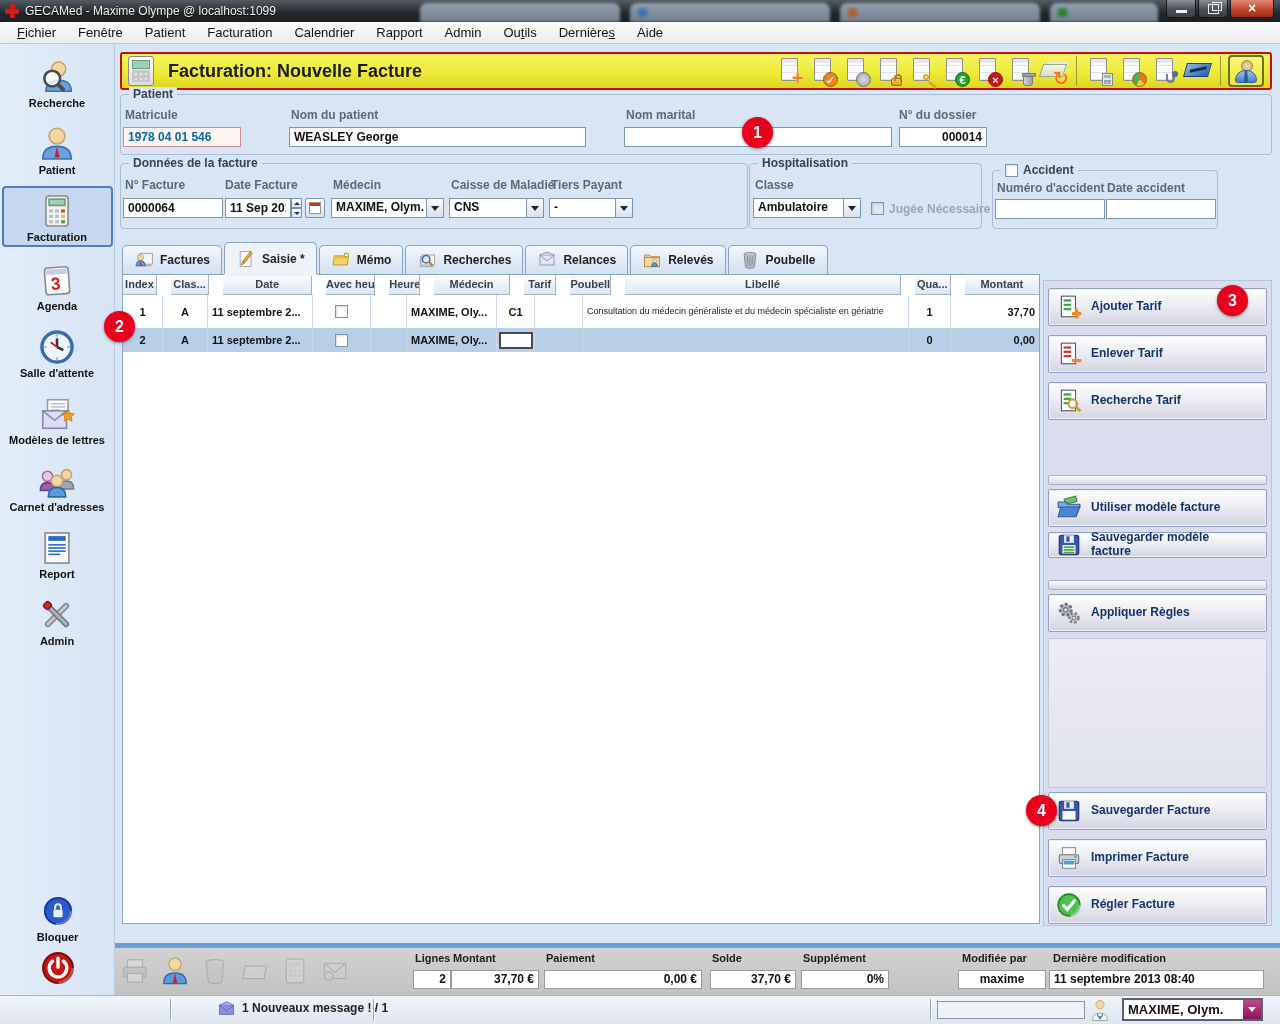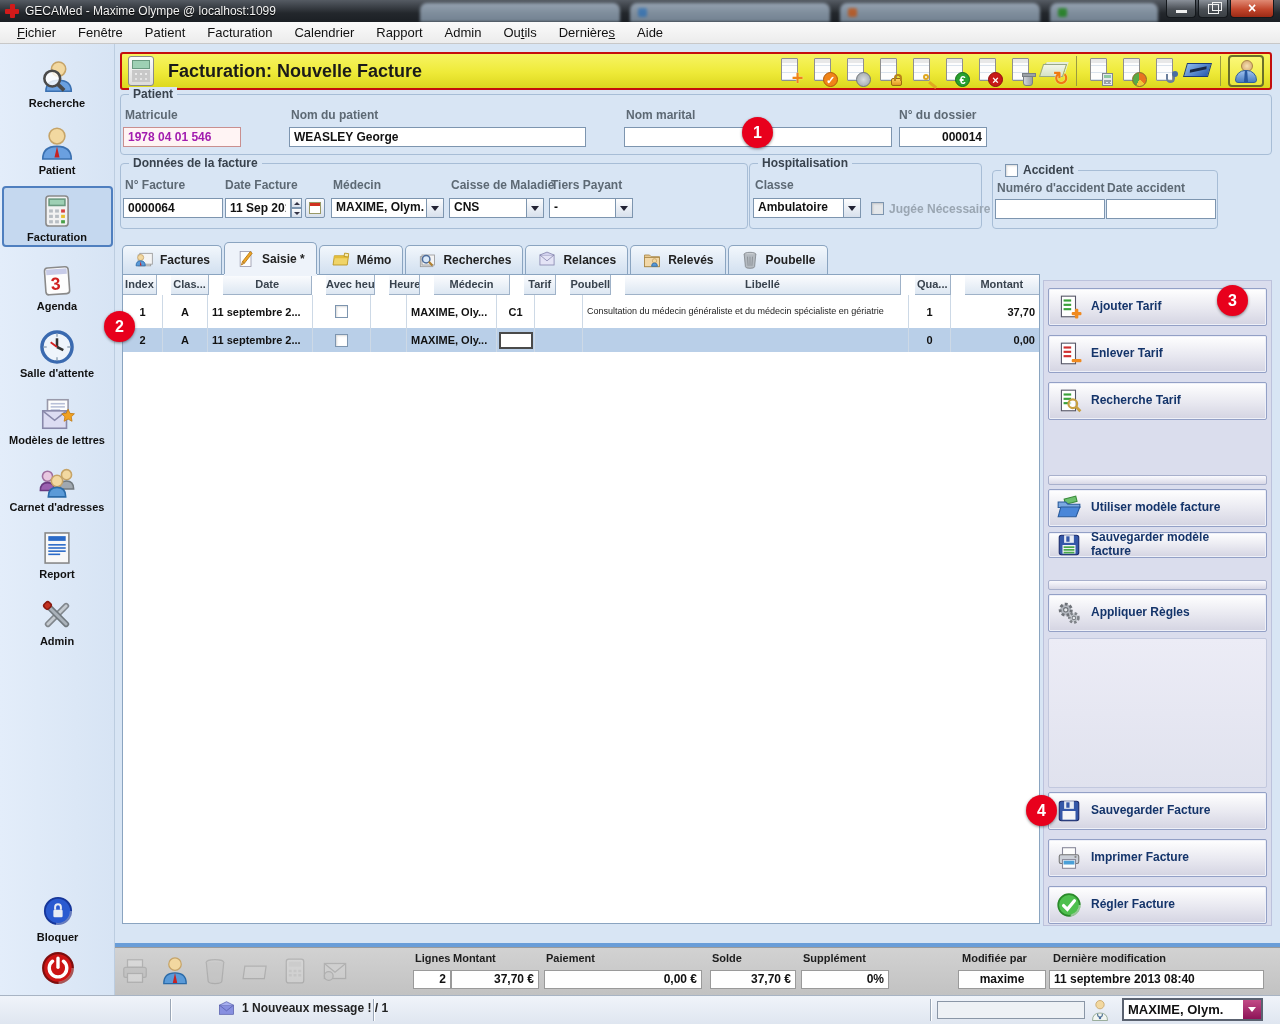--- a/index.html
+++ b/index.html
@@ -87,21 +87,21 @@
   .mini-person { position:absolute; left:50%; top:3px; transform:translateX(-50%); width:14px; height:11px; }
   .mini-person::before { content:""; position:absolute; left:2px; top:0; width:10px; height:10px; border-radius:50%; background:radial-gradient(#f6e0b4,#cfa366); border:1px solid #a8814a; }
   .mini-person-body { position:absolute; left:50%; bottom:2px; transform:translateX(-50%); width:22px; height:13px; border-radius:10px 10px 3px 3px; background:linear-gradient(#9ec2ee,#4a7cc0); border:1px solid #2f5e9e; }
   .mini-person-body::after { content:""; position:absolute; left:50%; top:0; transform:translateX(-50%); width:4px; height:11px; background:#2858a0; clip-path:polygon(20% 0,80% 0,100% 100%,0 100%); }
 
   
   .group { position:absolute; border:1px solid #a7bdd6; border-radius:4px; }
   .group-title { position:absolute; top:-8px; left:8px; background:#d8e5f4; padding:0 4px; font-size:12px; font-weight:bold; color:#39434e; white-space:nowrap; }
   .flabel { position:absolute; font-size:12px; font-weight:bold; color:#5d6974; white-space:nowrap; }
   .field { position:absolute; height:20px; border:1px solid #7d95af; background:#fff; font:bold 12px "Liberation Sans",sans-serif; color:#111; padding:0 4px; }
-  .field.red { color:#a21caf; background:#fff4f4; border-color:#c98f8f; }
+  .field.red { color:#0369a1; background:#fff4f4; border-color:#c98f8f; }
   .field.right { text-align:right; }
   .selectbox { position:absolute; height:20px; display:flex; }
   .select-text { flex:1; border:1px solid #7d95af; border-right:none; background:#fff; font-size:12px; font-weight:bold; color:#111; padding:1px 4px 0; overflow:hidden; white-space:nowrap; }
   .select-arrow { width:18px; border:1px solid #7d95af; background:linear-gradient(#fdfdfe,#d7e0ec); display:flex; align-items:center; justify-content:center; cursor:pointer; }
   .tri-down { width:0; height:0; border-left:4px solid transparent; border-right:4px solid transparent; border-top:5px solid #223; }
   .checkbox { position:absolute; width:13px; height:13px; background:#fff; border:1px solid #7d95af; box-shadow:inset 1px 1px 2px rgba(0,0,0,.15); }
   .checkbox.disabled { background:#e4e7ea; }
   .spin { position:absolute; width:11px; height:20px; display:flex; flex-direction:column; }
   .spin span { flex:1; border:1px solid #7d95af; background:linear-gradient(#fdfdfe,#d7e0ec); position:relative; }
   .spin span::after { content:""; position:absolute; left:2px; top:3px; border-left:3px solid transparent; border-right:3px solid transparent; }

